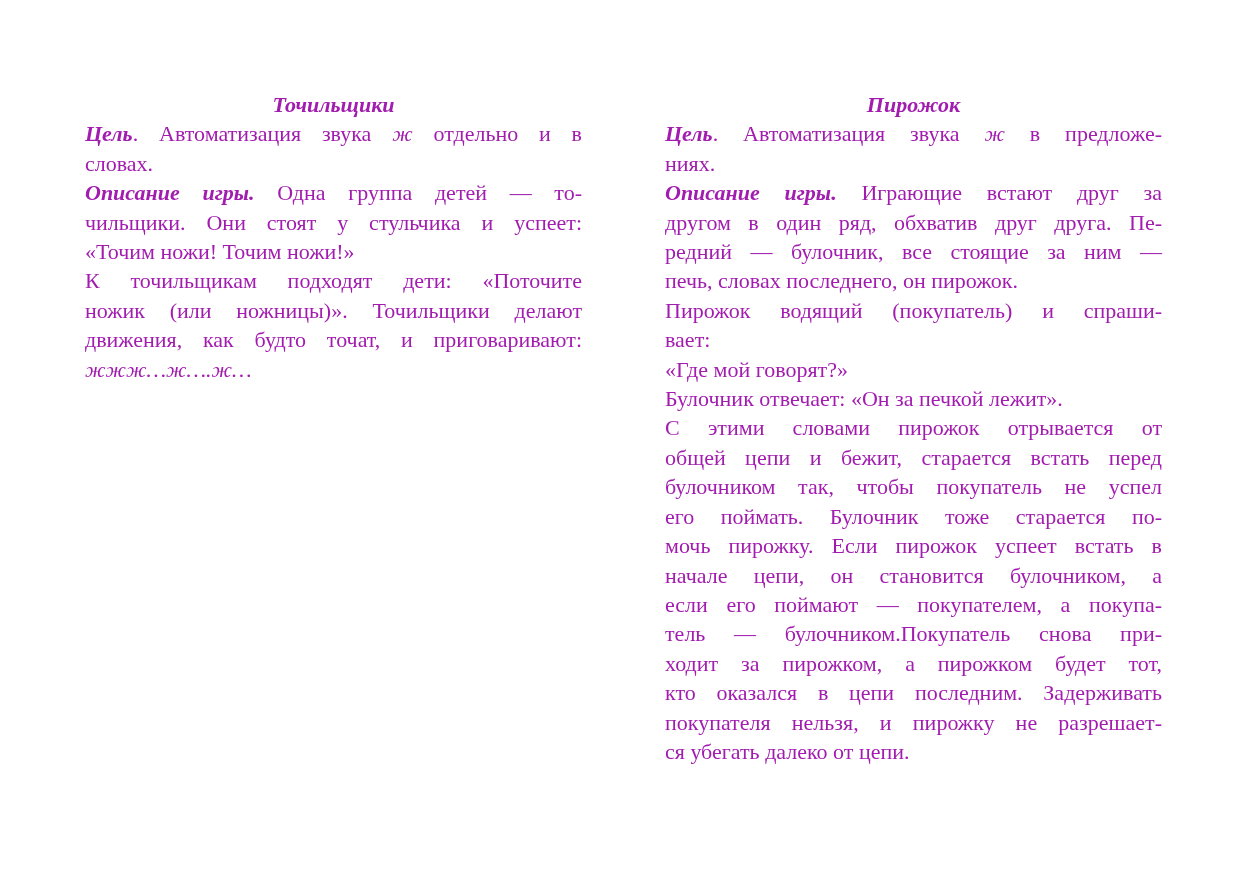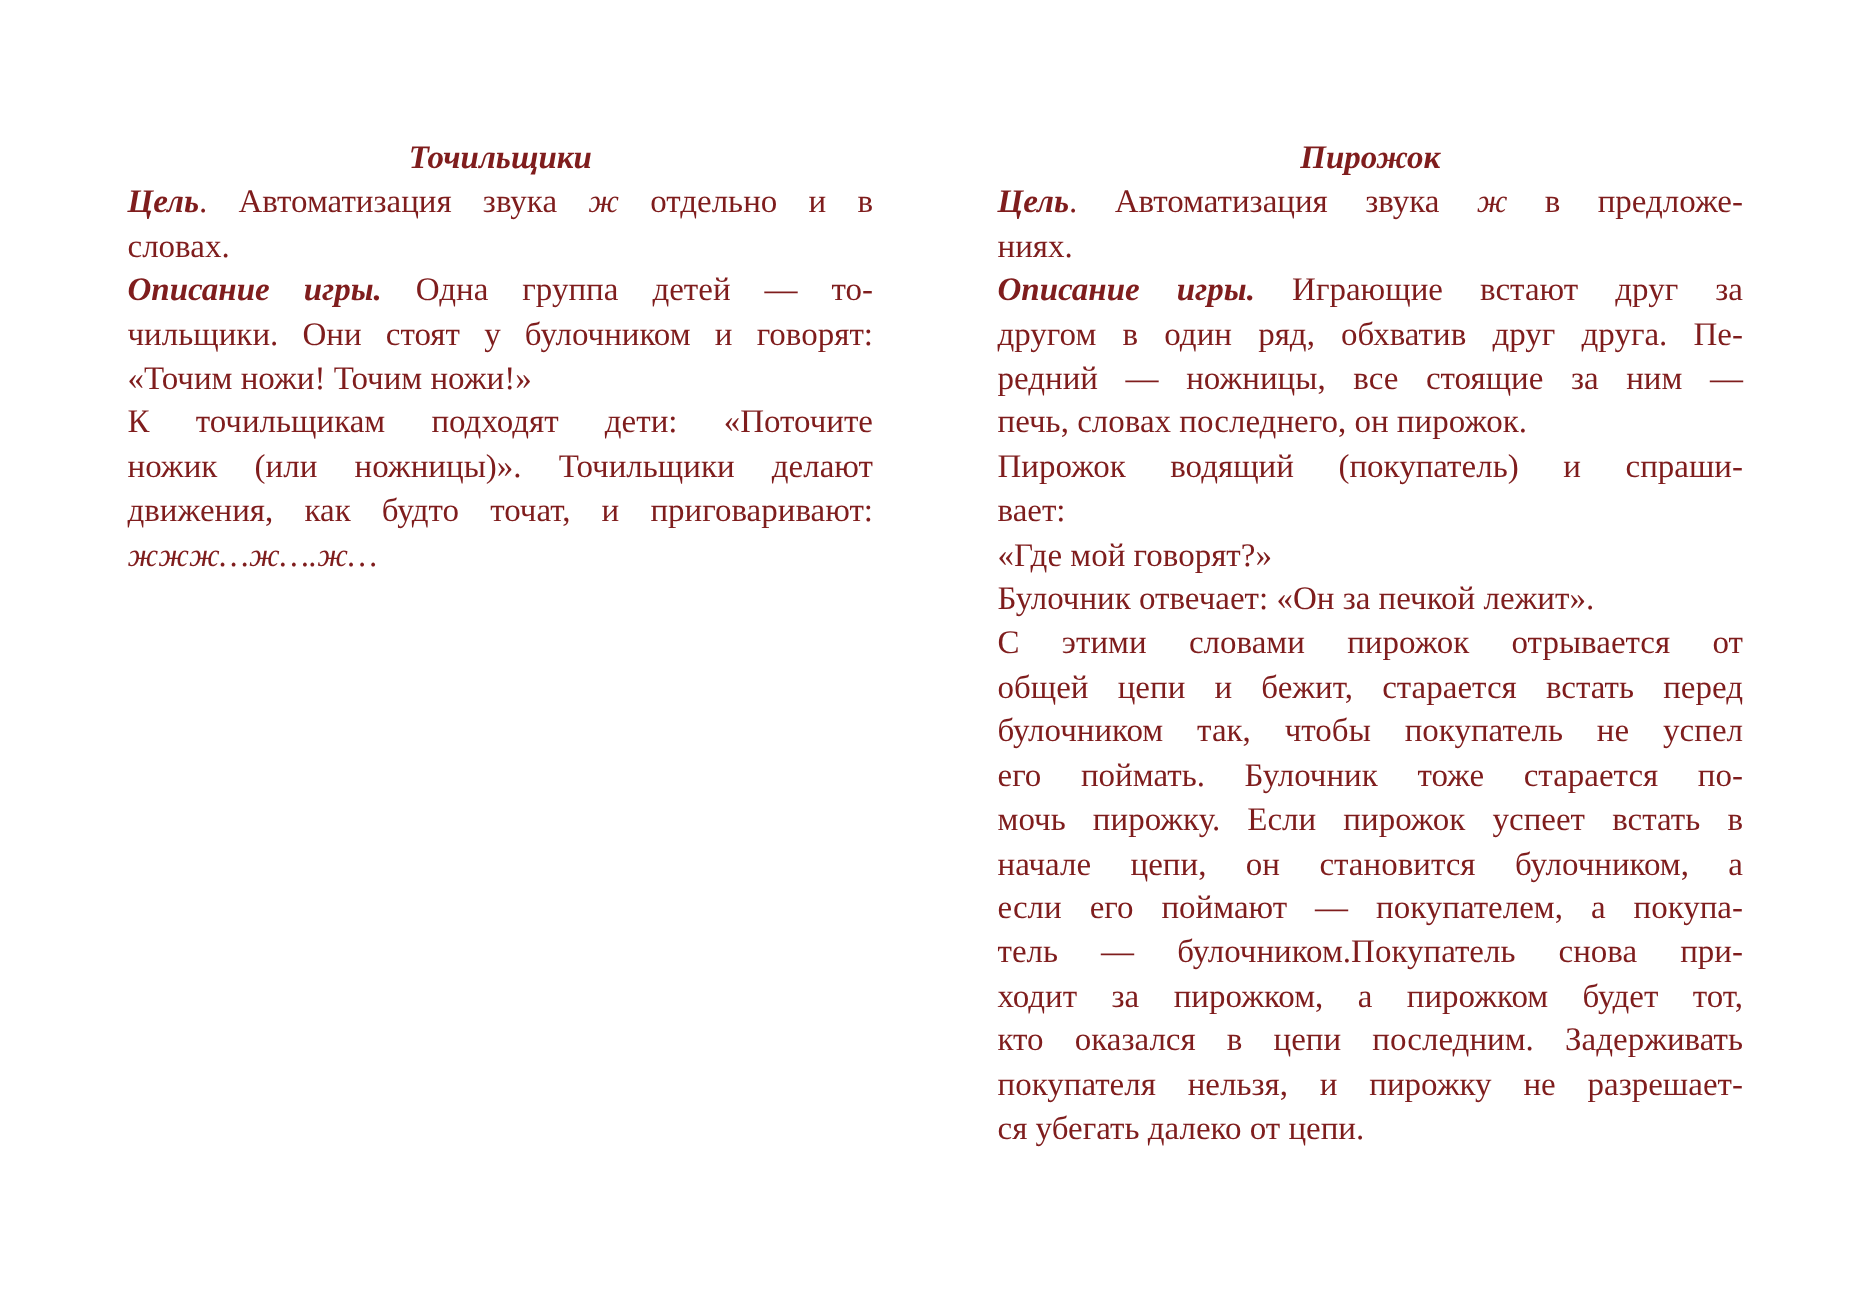--- a/index.html
+++ b/index.html
@@ -5,21 +5,21 @@
   html, body {
     margin: 0;
     padding: 0;
     background: #ffffff;
   }
   .page {
     position: relative;
     width: 1240px;
     height: 877px;
     background: #ffffff;
-    color: #7f1d1d;
+    color: #a21caf;
     font-family: "Liberation Serif", "DejaVu Serif", serif;
     overflow: hidden;
   }
   .column {
     position: absolute;
     top: 90px;
     width: 497px;
     font-size: 22px;
     line-height: 29.4px;
   }
@@ -49,37 +49,37 @@
 <body>
 
 <div class="page">
 
   <section class="column col-left">
     <h2 class="game-title">Точильщики</h2>
     <div class="lines">
         <div class="line j"><span class="b i">Цель</span><span>. Автоматизация звука </span><span class="i">ж</span><span> отдельно и в</span></div>
         <div class="line l"><span>словах.</span></div>
         <div class="line j"><span class="b i">Описание игры.</span><span> Одна группа детей — то-</span></div>
-        <div class="line j"><span>чильщики. Они стоят у булочником и говорят:</span></div>
+        <div class="line j"><span>чильщики. Они стоят у стульчика и успеет:</span></div>
         <div class="line l"><span>«Точим ножи! Точим ножи!»</span></div>
         <div class="line j"><span>К точильщикам подходят дети: «Поточите</span></div>
         <div class="line j"><span>ножик (или ножницы)». Точильщики делают</span></div>
         <div class="line j"><span>движения, как будто точат, и приговаривают:</span></div>
         <div class="line l"><span class="i">жжж…ж….ж…</span></div>
       </div>
   </section>
 
   <section class="column col-right">
     <h2 class="game-title">Пирожок</h2>
     <div class="lines">
         <div class="line j"><span class="b i">Цель</span><span>. Автоматизация звука </span><span class="i">ж</span><span> в предложе-</span></div>
         <div class="line l"><span>ниях.</span></div>
         <div class="line j"><span class="b i">Описание игры.</span><span> Играющие встают друг за</span></div>
         <div class="line j"><span>другом в один ряд, обхватив друг друга. Пе-</span></div>
-        <div class="line j"><span>редний — ножницы, все стоящие за ним —</span></div>
+        <div class="line j"><span>редний — булочник, все стоящие за ним —</span></div>
         <div class="line l"><span>печь, словах последнего, он пирожок.</span></div>
         <div class="line j"><span>Пирожок водящий (покупатель) и спраши-</span></div>
         <div class="line l"><span>вает:</span></div>
         <div class="line l"><span>«Где мой говорят?»</span></div>
         <div class="line l"><span>Булочник отвечает: «Он за печкой лежит».</span></div>
         <div class="line j"><span>С этими словами пирожок отрывается от</span></div>
         <div class="line j"><span>общей цепи и бежит, старается встать перед</span></div>
         <div class="line j"><span>булочником так, чтобы покупатель не успел</span></div>
         <div class="line j"><span>его поймать. Булочник тоже старается по-</span></div>
         <div class="line j"><span>мочь пирожку. Если пирожок успеет встать в</span></div>

